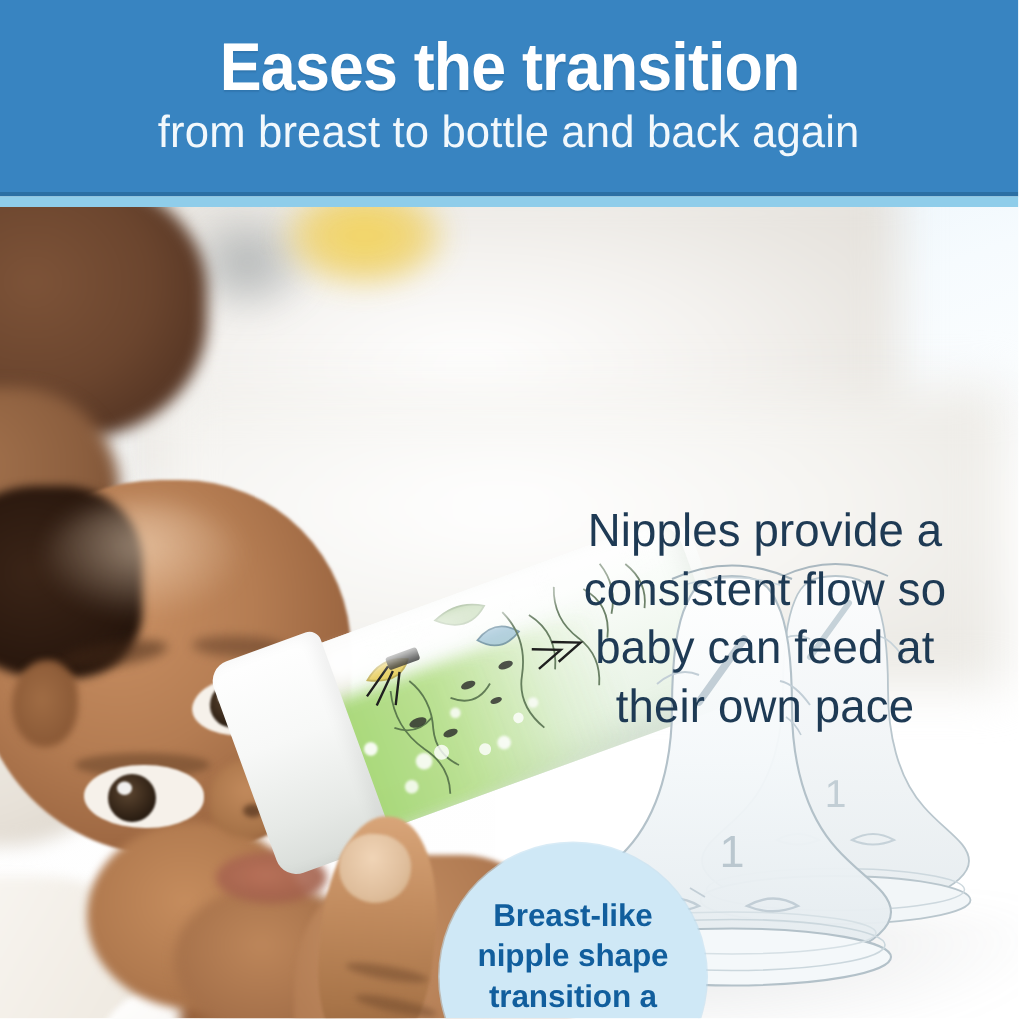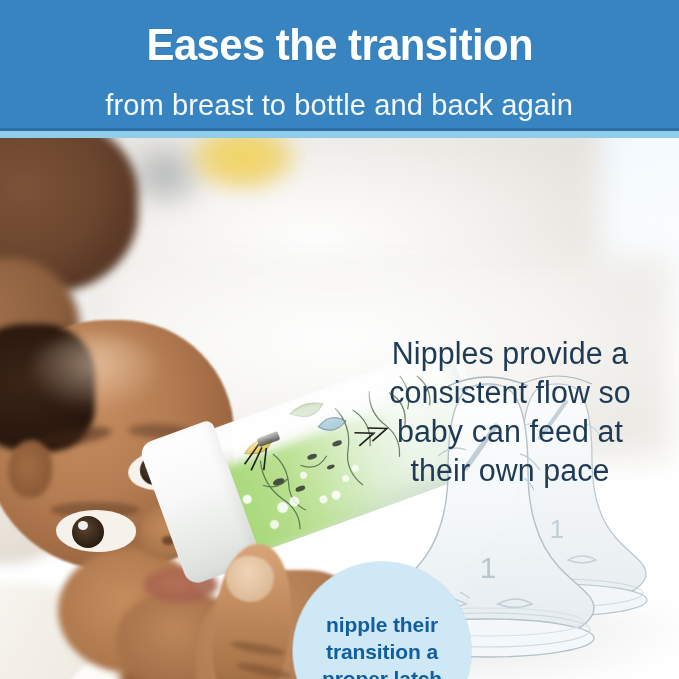--- a/index.html
+++ b/index.html
@@ -35,21 +35,20 @@
     left: 0;
     top: 0;
     width: 679px;
     height: 128px;
     display: flex;
     flex-direction: column;
     align-items: center;
     justify-content: flex-start;
     padding-top: 21px;
     box-sizing: border-box;
-    gap: 16px;
   }
   .header-title {
     color: #ffffff;
     font-family: "Liberation Sans Narrow", "Liberation Sans", sans-serif;
     font-size: 45px;
     font-weight: bold;
     line-height: 48px;
     letter-spacing: -0.6px;
     transform: scaleX(0.93);
     white-space: nowrap;
@@ -641,20 +640,21 @@
 
     <div class="right-copy">
       <span class="line">Nipples provide a</span>
       <span class="line">consistent flow so</span>
       <span class="line">baby can feed at</span>
       <span class="line">their own pace</span>
     </div>
 
     <div class="badge">
       <div class="badge-text">
-        <span class="line">nipple their</span>
+        <span class="line">Breast-like</span>
+        <span class="line">nipple shape</span>
         <span class="line">transition a</span>
         <span class="line">proper latch</span>
       </div>
     </div>
 
   </div>
 </div>
 
 </body></html>

